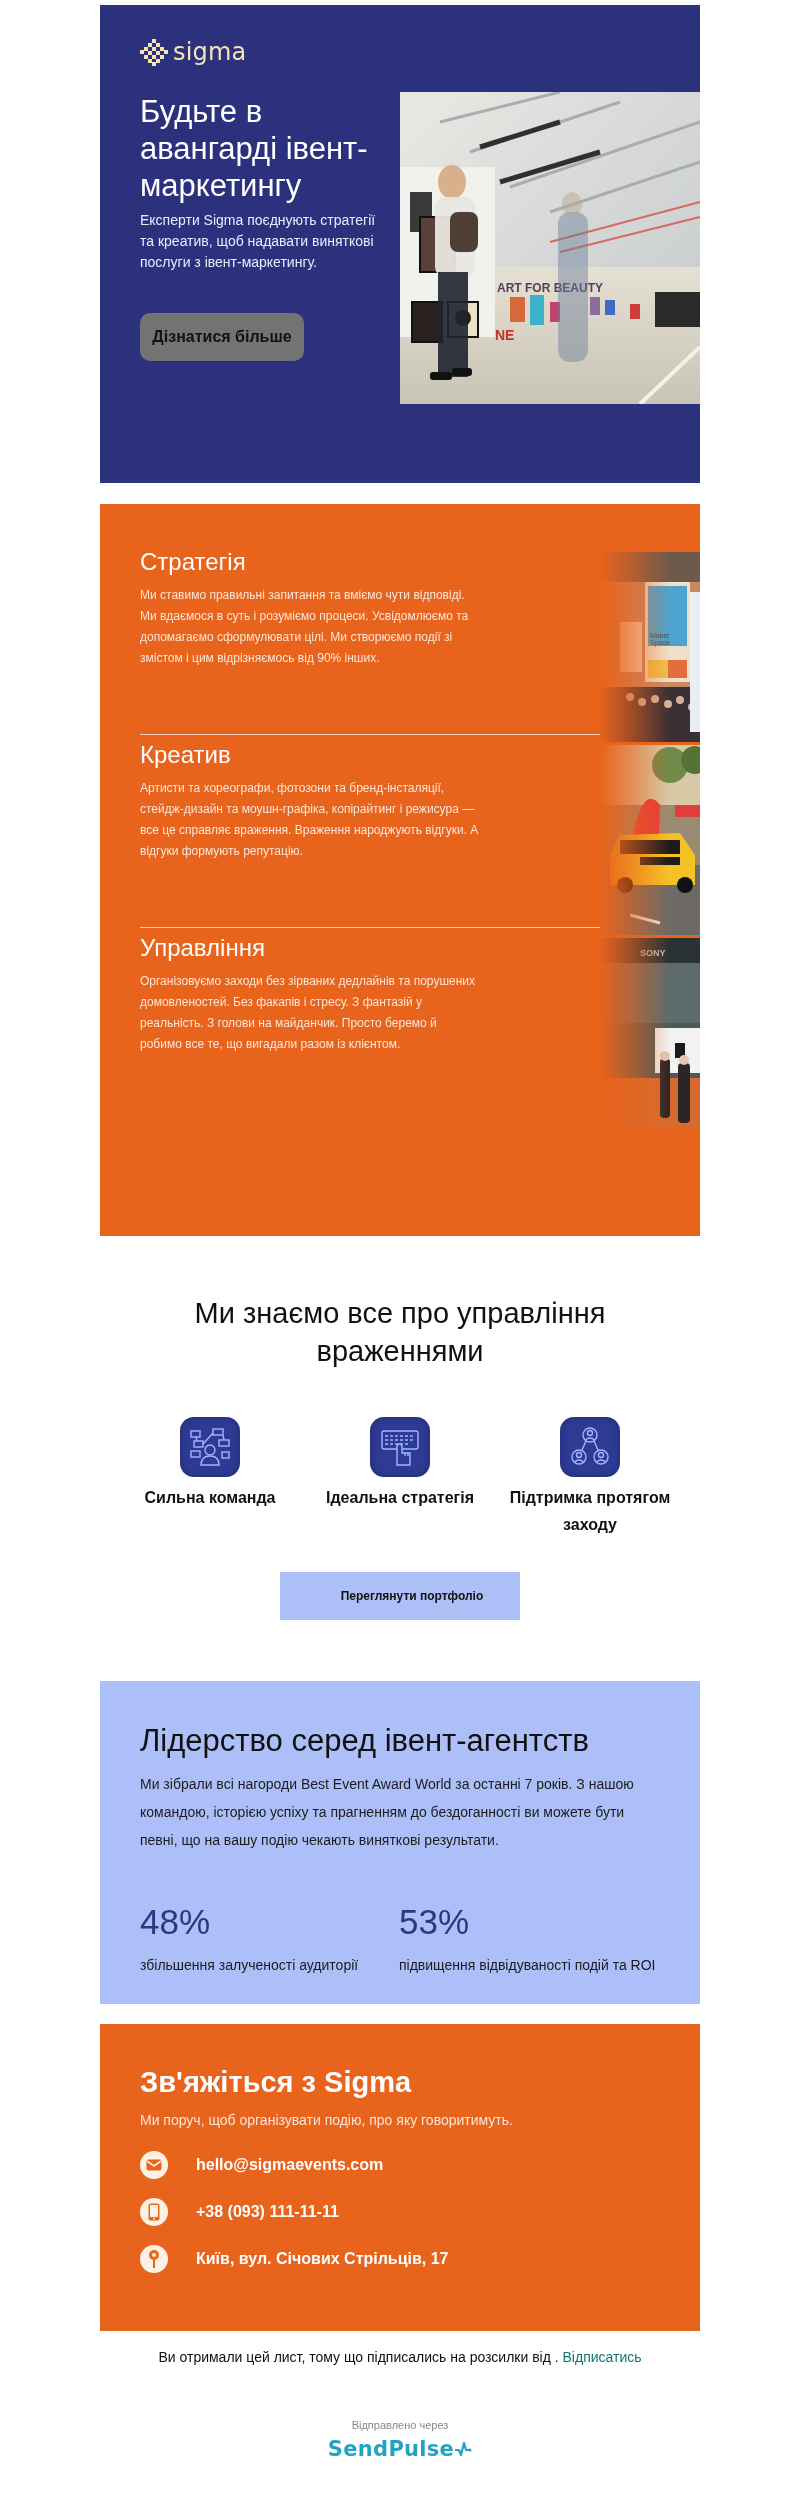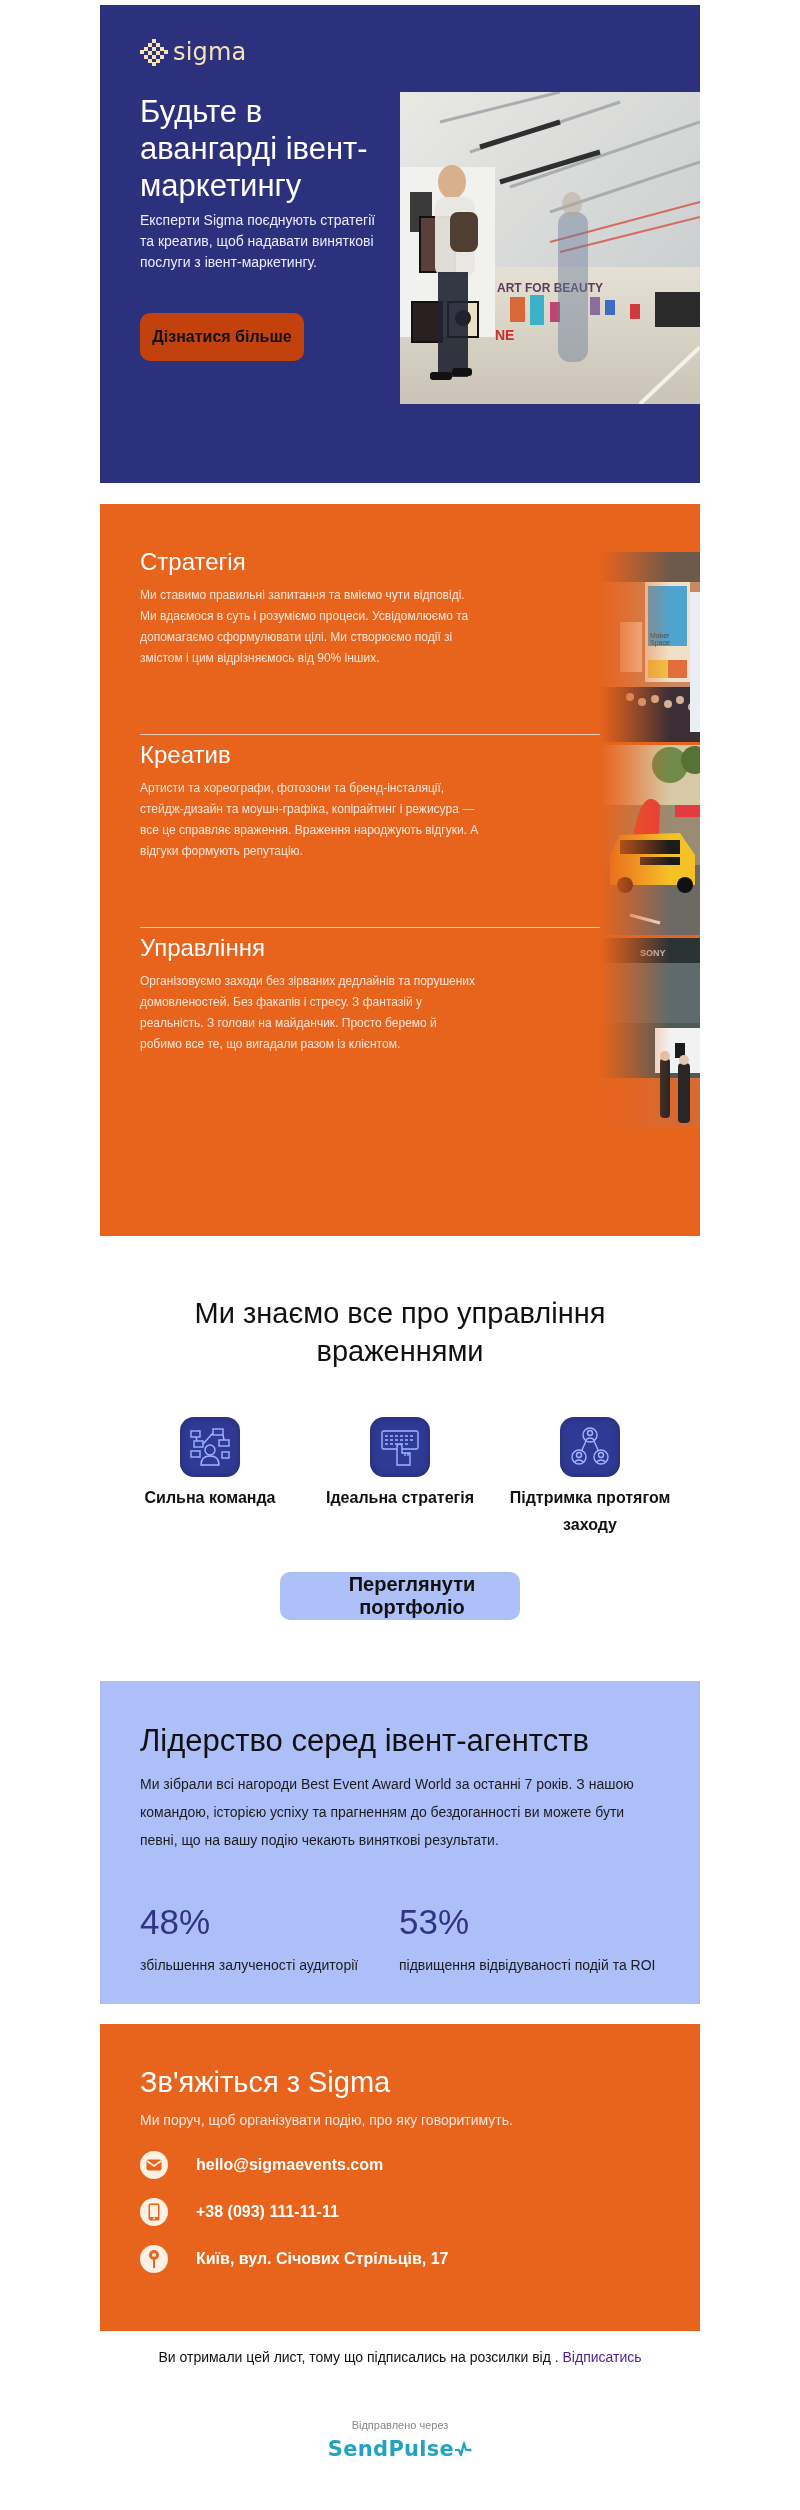--- a/index.html
+++ b/index.html
@@ -7,63 +7,63 @@
   body { font-family: "Liberation Sans", sans-serif; color: #111; }
   .wrap { width: 600px; margin: 0 auto; padding-top: 5px; }
 
   
   .hero { position: relative; background: #2c317d; height: 478px; }
   .logo { position: absolute; left: 40px; top: 33px; display: flex; align-items: center; gap: 5px; }
   .logo-mark { width: 28px; height: 28px; }
   .logo-text { color: #f6e3b4; font-family: "DejaVu Sans", sans-serif; font-size: 24px; letter-spacing: 0.2px; }
   .hero-title { position: absolute; left: 40px; top: 88px; width: 250px; color: #ffffff; font-size: 31px; line-height: 37px; font-weight: normal; }
   .hero-text { position: absolute; left: 40px; top: 205px; width: 240px; color: #e9ebff; font-size: 14px; line-height: 21px; }
-  .hero-btn { position: absolute; left: 40px; top: 308px; width: 164px; height: 48px; border-radius: 10px; background: #c2410c; color: #111; font-weight: bold; font-size: 16px; display: flex; align-items: center; justify-content: center; border: none; cursor: pointer; font-family: "Liberation Sans", sans-serif; }
+  .hero-btn { position: absolute; left: 40px; top: 308px; width: 164px; height: 48px; border-radius: 10px; background: #737373; color: #111; font-weight: bold; font-size: 16px; display: flex; align-items: center; justify-content: center; border: none; cursor: pointer; font-family: "Liberation Sans", sans-serif; }
   .hero-img { position: absolute; left: 300px; top: 87px; width: 300px; height: 312px; overflow: hidden; background: linear-gradient(180deg,#d9dcde 0%, #c2c6c9 35%, #dcd8cd 60%, #d6d1c4 100%); }
 
   
   .services { margin-top: 21px; background: #e8631c; padding: 38px 0 40px 40px; height: 732px; }
   .svc-row { position: relative; height: 192px; }
   .svc-title { position: absolute; left: 0; top: 6px; color: #fff; font-size: 24px; font-weight: normal; }
   .svc-text { position: absolute; left: 0; top: 43px; width: 340px; color: #fde5d8; font-size: 12px; line-height: 21px; }
   .svc-img { position: absolute; right: 0; top: 10px; width: 100px; height: 190px; overflow: hidden; }
   .svc-img .fade { position: absolute; inset: 0; background: linear-gradient(90deg, #e8631c 0%, rgba(232,99,28,0.6) 30%, rgba(232,99,28,0) 70%); }
   .svc-divider { height: 1px; background: #f6cdb6; margin-right: 0; }
 
   
   .features { text-align: center; padding-top: 58px; }
   .features-title { font-size: 29px; line-height: 38px; font-weight: normal; color: #111; width: 440px; margin: 0 auto; }
   .feat-row { display: flex; justify-content: space-between; padding: 47px 20px 0 20px; }
   .feat { width: 180px; display: flex; flex-direction: column; align-items: center; }
   .feat-icon { width: 60px; height: 60px; border-radius: 14px; background: #2f3a95; display: flex; align-items: center; justify-content: center; box-shadow: inset 0 0 8px rgba(0,0,0,0.25); }
   .feat-label { margin-top: 7px; font-size: 16px; font-weight: bold; line-height: 27px; color: #111; }
-  .portfolio-btn { margin: 34px auto 0; width: 240px; height: 48px; border-radius: 10px; background: #acbff7; color: #111; font-weight: bold; font-size: 20px; border: none; display: flex; align-items: center; justify-content: center; cursor: pointer; font-family: "Liberation Sans", sans-serif; padding-left: 24px; }
+  .portfolio-btn { margin: 34px auto 0; width: 240px; height: 48px; border-radius: 0; background: #acbff7; color: #111; font-weight: bold; font-size: 12px; border: none; display: flex; align-items: center; justify-content: center; cursor: pointer; font-family: "Liberation Sans", sans-serif; padding-left: 24px; }
 
   
   .stats { margin-top: 61px; background: #adbff8; height: 323px; padding: 40px 40px 0 40px; position: relative; }
   .stats-title { font-size: 31px; font-weight: normal; color: #111; line-height: 40px; }
   .stats-text { margin-top: 9px; font-size: 14px; line-height: 28px; color: #1c1c1c; width: 500px; }
   .stat-row { display: flex; margin-top: 48px; }
   .stat { width: 259px; }
   .stat-num { font-size: 35px; color: #2f3583; line-height: 40px; }
   .stat-label { margin-top: 15px; font-size: 14px; color: #1c1c1c; }
 
   
   .contact { margin-top: 20px; background: #e8631c; height: 307px; padding: 40px 40px 0 40px; }
-  .contact-title { color: #fff; font-size: 29px; font-weight: normal; line-height: 36px; }
+  .contact-title { color: #fff; font-size: 29px; font-weight: bold; line-height: 36px; }
   .contact-sub { margin-top: 12px; color: #fde5d8; font-size: 14px; }
   .contact-list { margin-top: 23px; }
   .contact-item { display: flex; align-items: center; height: 28px; margin-bottom: 19px; text-align: center; }
   .contact-icon { width: 28px; height: 28px; border-radius: 50%; background: #fdf1e3; display: flex; align-items: center; justify-content: center; flex: none; }
   .contact-val { margin-left: 28px; color: #fff; font-weight: bold; font-size: 16px; }
 
   
   .footer { text-align: center; padding-top: 18px; }
   .footer-text { font-size: 14px; color: #111; }
-  .footer-text a { color: #4c1d95; text-decoration: none; }
+  .footer-text a { color: #0f766e; text-decoration: none; }
   .sent-via { margin-top: 54px; font-size: 11px; color: #888; }
   .sendpulse { margin-top: 6px; display: inline-flex; align-items: center; color: #22a3c4; font-weight: bold; font-size: 21px; letter-spacing: 0.3px; font-family: "DejaVu Sans", sans-serif; }
 </style>
 </head>
 <body>
 
 <div class="wrap">
 
   <section class="hero">
     <div class="logo">

